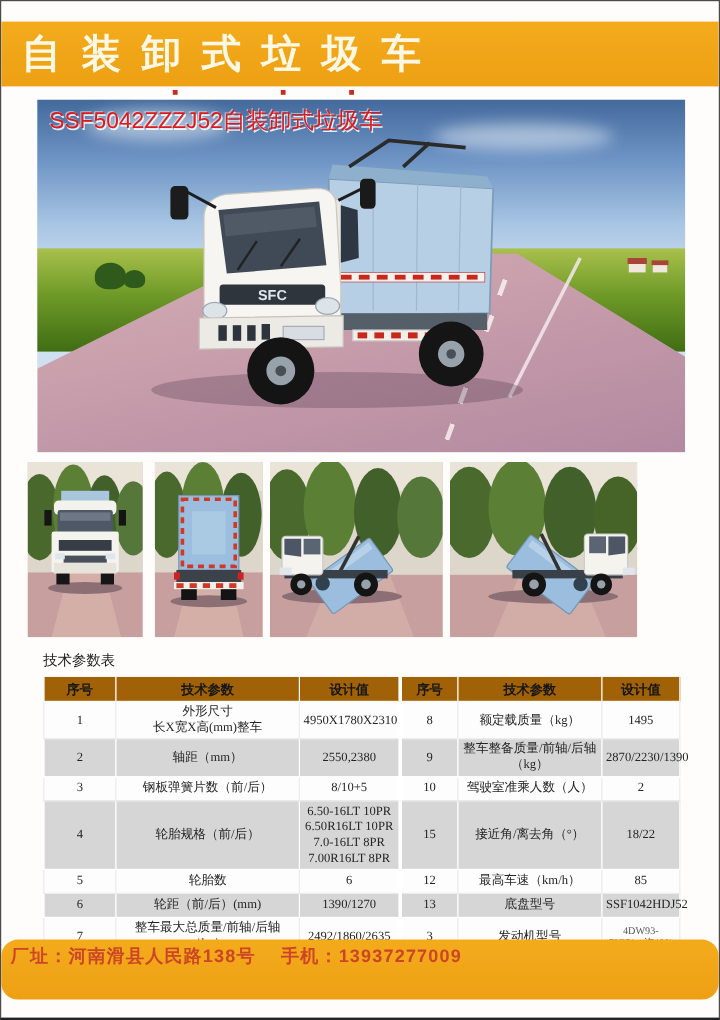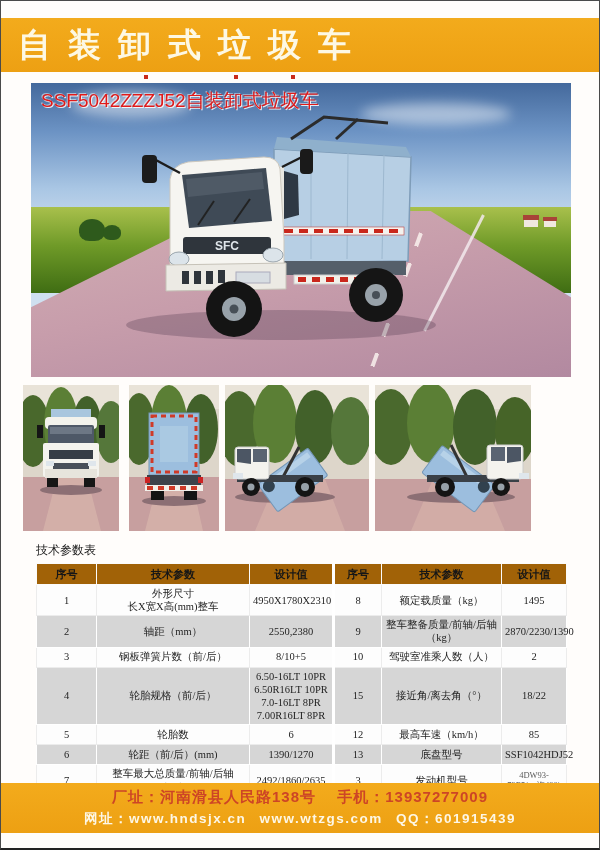--- a/index.html
+++ b/index.html
@@ -82,21 +82,21 @@
     text-align: center; padding: 2px 3px; height: 20px;
     white-space: pre-line; line-height: 1.25; border: 1px solid #ececec;
   }
   table.spec tbody tr:nth-child(even) td { background: #d6d6d6; border-color: #fff; }
   table.spec tbody tr:nth-child(odd) td { background: #fdfdfd; }
   table.spec th:nth-child(4), table.spec td:nth-child(4) { border-left: 3px solid #fff; }
   table.spec tbody tr:last-child td:last-child { font-size: 8.5px; color: #5a5a5a; }
   
   .footer {
     position: absolute; left: 0; right: 0; top: 782px; height: 50px;
-    background: linear-gradient(#f3ab1c, #eda013); text-align: center;
+    background: linear-gradient(#f3ab1c, #eda013); text-align: left; border-radius: 14px;
   }
   .footer .line1 {
     margin-top: 5px; color: #cd4526; font-weight: bold; font-size: 15px;
     letter-spacing: 1px; white-space: nowrap;
   }
   .footer .line2 {
     margin-top: 3px; color: #fdf7e6; font-weight: bold; font-size: 13.5px;
     letter-spacing: 1.5px; white-space: nowrap;
   }
   .footer .seg { margin: 0 8px; }
@@ -398,20 +398,15 @@
           </tr>
         </tbody>
     </table>
   </div>
 
   <div class="footer">
     <div class="line1">
       <span class="seg"><span>厂址：</span><span>河南滑县人民路138号</span></span>
       <span class="seg"><span>手机：</span><span>13937277009</span></span>
     </div>
-    <div class="line2">
-      <span>网址：</span><span>www.hndsjx.cn</span>
-      <span class="seg">www.wtzgs.com</span>
-      <span>QQ：</span><span>601915439</span>
-    </div>
   </div>
 
 </div>
 
 </body></html>

